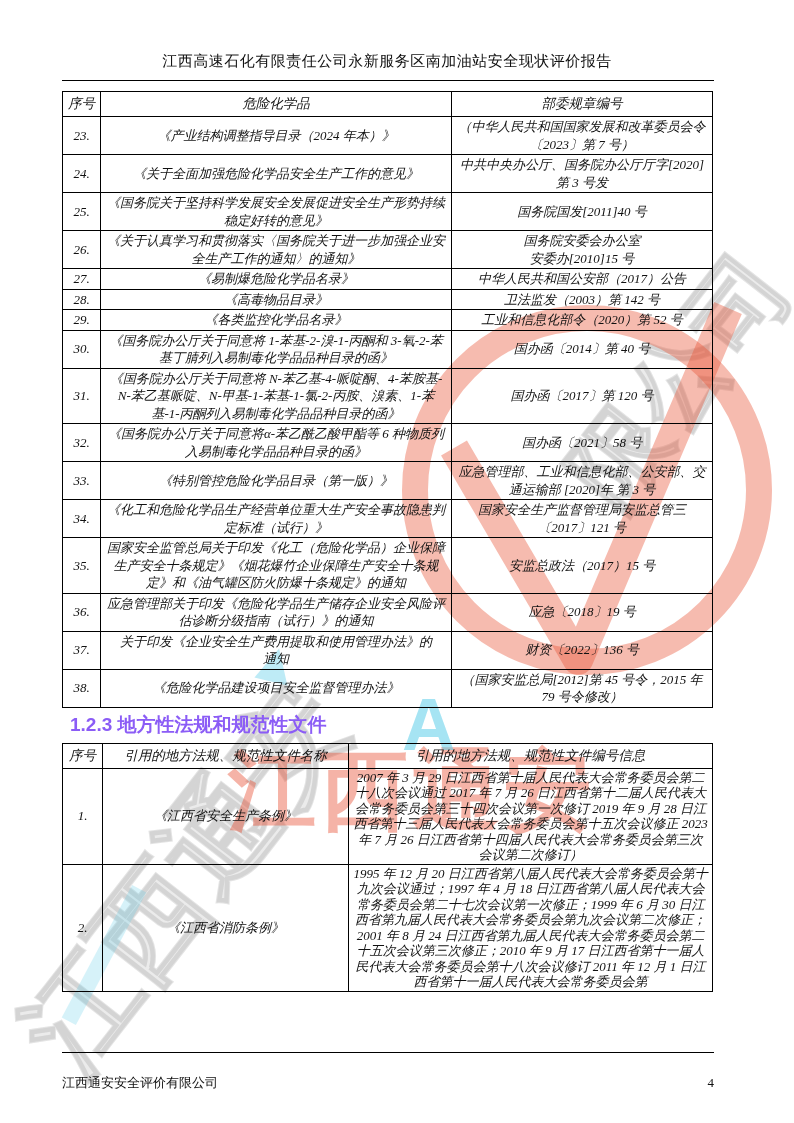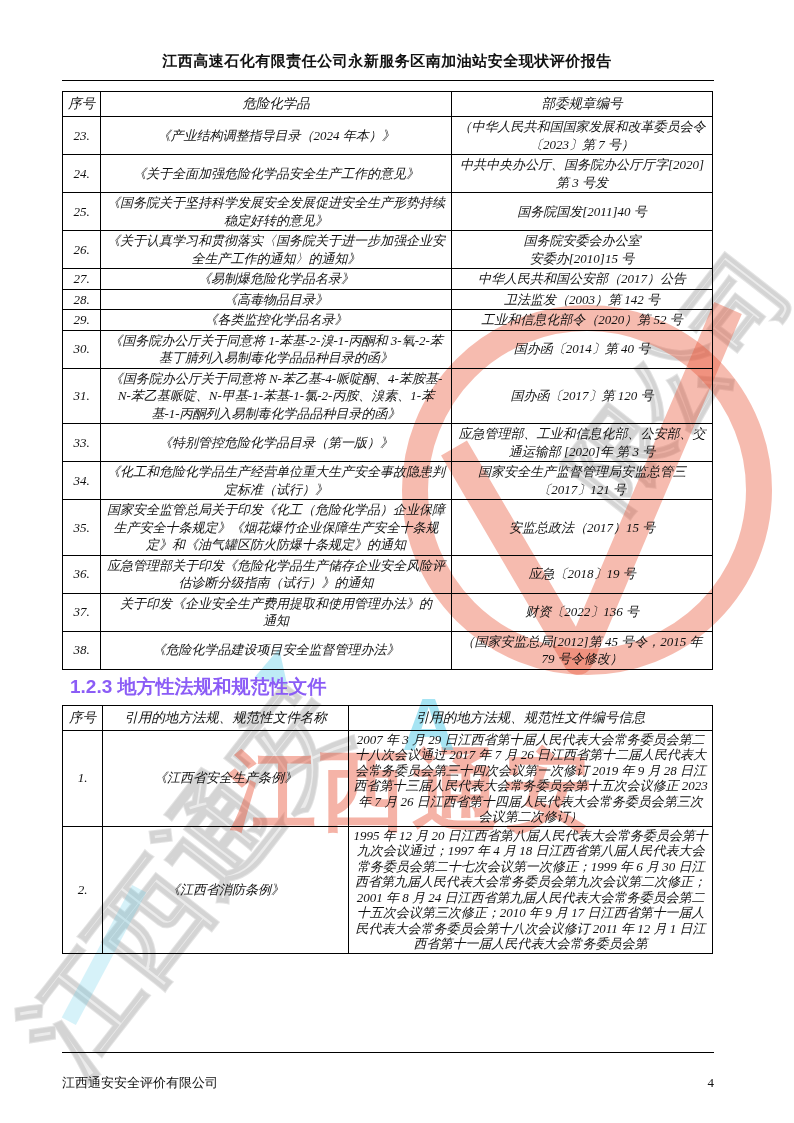--- a/index.html
+++ b/index.html
@@ -38,21 +38,21 @@
     font-weight:bold;white-space:nowrap;
     color:rgba(130,130,130,0.16);
     -webkit-text-stroke:2px rgba(130,130,130,0.22);
   }
   .wm-gray-left{left:48px;top:980px;font-size:112px;transform:rotate(-52deg);transform-origin:0 50%;}
   .wm-gray-right{left:592px;top:430px;font-size:96px;transform:rotate(-52deg);transform-origin:0 50%;}
   
   .content{position:absolute;inset:0;z-index:2;}
   .doc-title{
     margin:52px 80px 0 62px;width:650px;text-align:center;
-    font-size:15px;font-weight:bold;letter-spacing:0.5px;
+    font-size:15px;font-weight:normal;letter-spacing:0.5px;
   }
   .header-rule{margin:9px 0 0 62px;width:652px;border-top:1.6px solid #000;height:0;}
   table{border-collapse:collapse;margin:10px 0 0 62px;table-layout:fixed;}
   .t2{margin-top:0;}
   th,td{
     border:1px solid #000;text-align:center;vertical-align:middle;
     font-size:13px;padding:1px 3px;overflow:hidden;font-style:italic;
   }
   table{border:1.5px solid #000;}
   th{font-size:13.5px;font-weight:normal;height:22px;}
@@ -159,20 +159,25 @@
             <td class="cell-pre">《国务院办公厅关于同意将 1-苯基-2-溴-1-丙酮和 3-氧-2-苯基丁腈列入易制毒化学品品种目录的函》</td>
             <td class="cell-pre">国办函〔2014〕第 40 号</td>
           </tr>
 
           <tr>
             <td>31.</td>
             <td class="cell-pre">《国务院办公厅关于同意将 N-苯乙基-4-哌啶酮、4-苯胺基-N-苯乙基哌啶、N-甲基-1-苯基-1-氯-2-丙胺、溴素、1-苯基-1-丙酮列入易制毒化学品品种目录的函》</td>
             <td class="cell-pre">国办函〔2017〕第 120 号</td>
           </tr>
 
+          <tr>
+            <td>32.</td>
+            <td class="cell-pre">《国务院办公厅关于同意将α-苯乙酰乙酸甲酯等 6 种物质列入易制毒化学品品种目录的函》</td>
+            <td class="cell-pre">国办函〔2021〕58 号</td>
+          </tr>
 
           <tr>
             <td>33.</td>
             <td class="cell-pre">《特别管控危险化学品目录（第一版）》</td>
             <td class="cell-pre">应急管理部、工业和信息化部、公安部、交通运输部 [2020]年 第 3 号</td>
           </tr>
 
           <tr>
             <td>34.</td>
             <td class="cell-pre">《化工和危险化学品生产经营单位重大生产安全事故隐患判定标准（试行）》</td>

